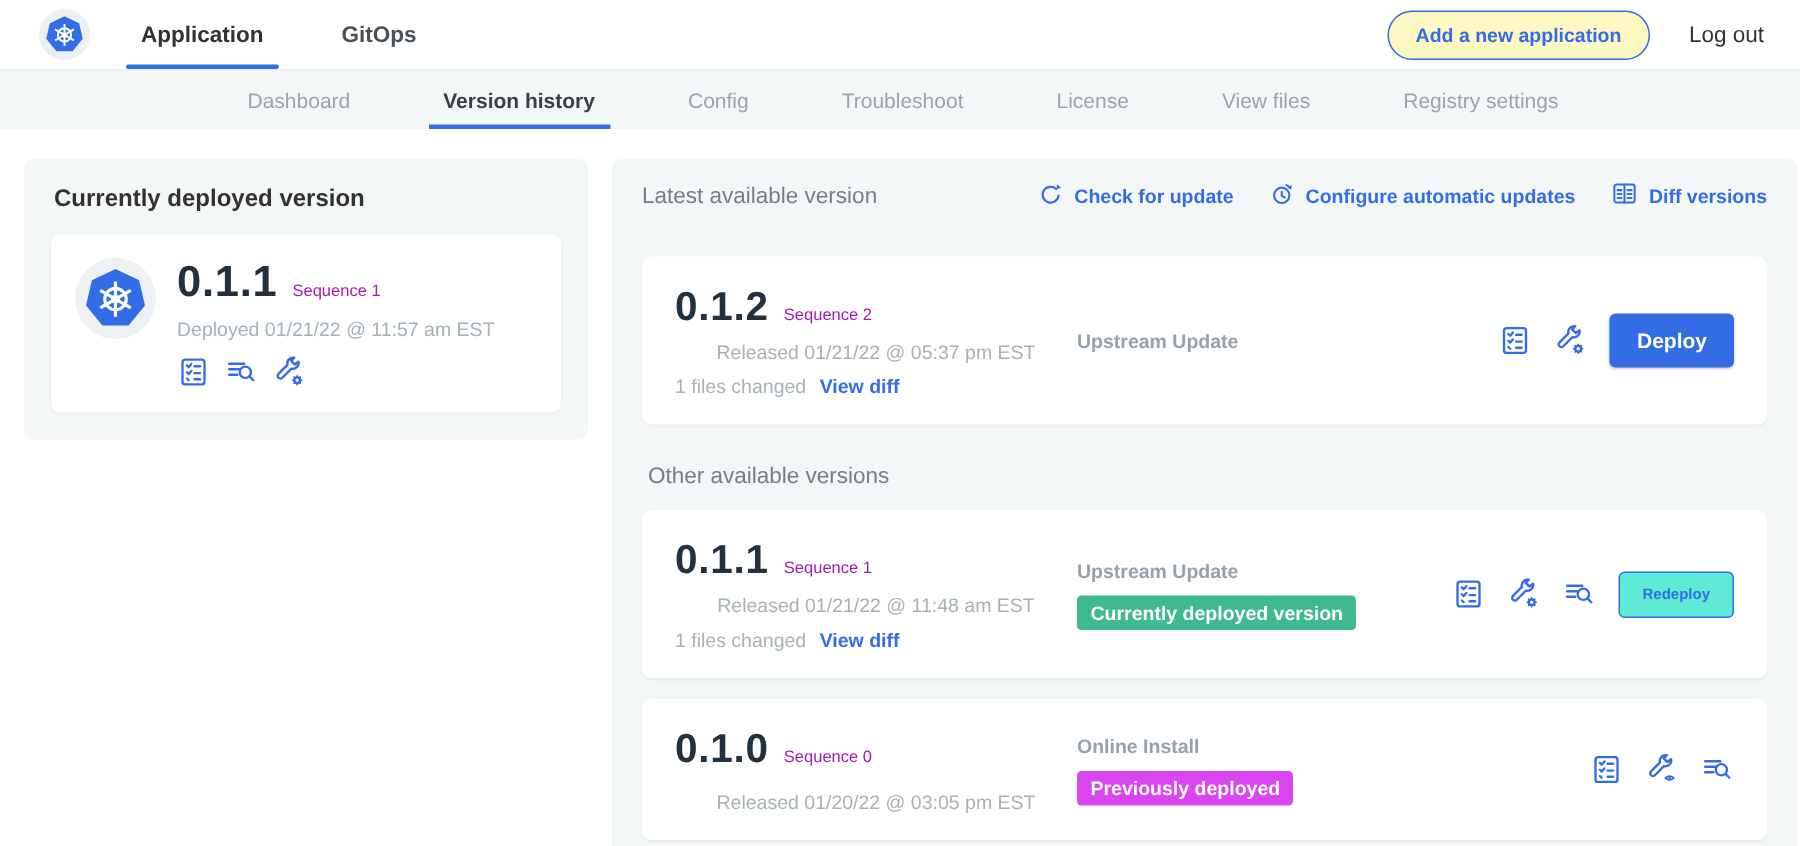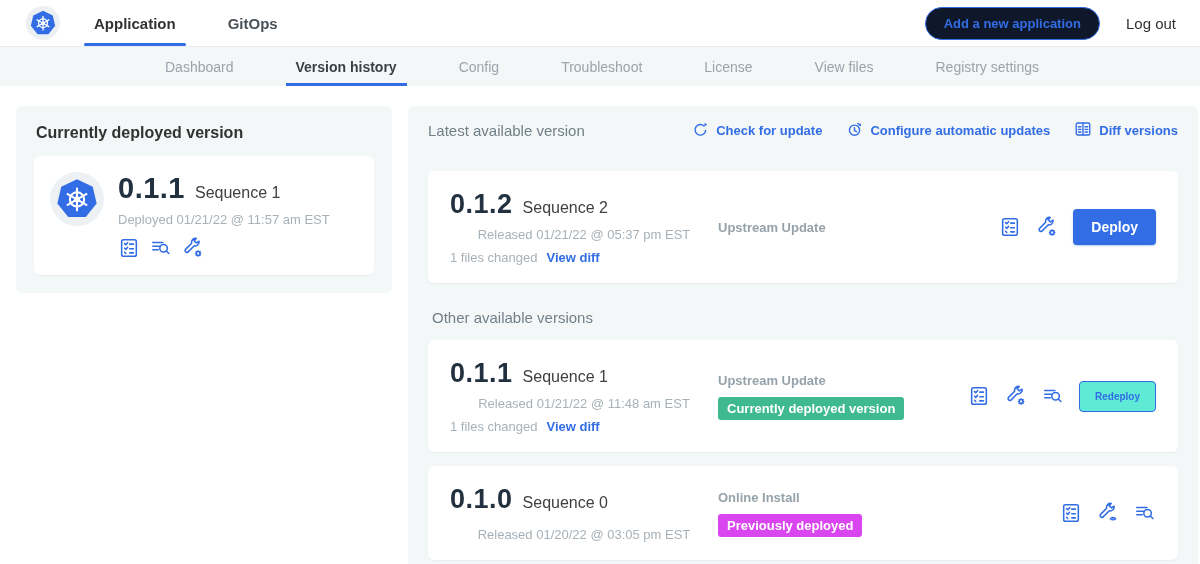--- a/index.html
+++ b/index.html
@@ -10,21 +10,21 @@
   .header { height:46px; display:flex; align-items:center; padding:0 24px 0 26px; background:#fff; }
   .logo-avatar { width:34px; height:34px; border-radius:50%; background:#edf0f2;
     display:flex; align-items:center; justify-content:center; }
   .header-tabs { display:flex; height:46px; margin-left:30px; }
   .header-tab { position:relative; display:flex; align-items:center; padding:0 4px; margin-right:44px;
     font-size:15px; font-weight:700; color:#4a5157; cursor:pointer; }
   .header-tab.active { color:#323232; }
   .header-tab.active::after { content:""; position:absolute; left:-6px; right:-6px; bottom:0;
     height:3px; background:#326de6; border-radius:2px; }
   .header-right { margin-left:auto; display:flex; align-items:center; gap:26px; }
-  .pill-btn { border:1px solid #326de6; color:#326de6; background:#0f172a; border-radius:17px;
+  .pill-btn { border:1px solid #326de6; color:#326de6; background:#fef9c3; border-radius:17px;
     padding:8px 18px; font-size:13px; font-weight:700; cursor:pointer; font-family:inherit; }
   .logout { font-size:15px; color:#323232; cursor:pointer; }
 
   
   .subnav { height:40px; background:#f4f7f8; border-top:1px solid #e9edef;
     display:flex; align-items:stretch; padding-left:165px; }
   .subnav-tab { position:relative; display:flex; align-items:center; margin-right:62px;
     font-size:14px; color:#9ba4ab; cursor:pointer; white-space:nowrap; }
   .subnav-tab.active { color:#383f45; font-weight:700; }
   .subnav-tab.active::after { content:""; position:absolute; left:-10px; right:-10px; bottom:0;
@@ -35,21 +35,21 @@
   .panel { background:#f4f7f8; border-radius:6px; }
 
   .left-panel { width:376px; padding:16px 18px 18px 18px; flex:none; }
   .left-title { font-size:16px; font-weight:700; color:#323232; margin:2px 0 14px 2px; }
   .deployed-card { background:#fff; border-radius:6px; box-shadow:0 1px 2px rgba(50,60,70,.06);
     padding:16px; display:flex; gap:14px; }
   .k8s-avatar { width:54px; height:54px; border-radius:50%; background:#eef1f4; flex:none;
     display:flex; align-items:center; justify-content:center; }
   .version-line { display:flex; align-items:baseline; gap:10px; }
   .version-num { font-size:27px; font-weight:800; color:#22313f; letter-spacing:.5px; }
-  .seq { font-size:16px; color:#404040; }
+  .seq { font-size:11px; color:#a21caf; }
   .meta { font-size:13px; color:#a7b1b8; margin-top:7px; }
   .icon-row { display:flex; align-items:center; gap:10px; margin-top:10px; color:#326de6; }
   .icon-btn { cursor:pointer; color:#326de6; display:inline-flex; }
   .icon-btn svg { display:block; }
 
   .right-panel { flex:1; padding:14px 20px 18px 20px; }
   .rp-header { display:flex; align-items:center; justify-content:space-between; margin-bottom:30px; }
   .rp-title { font-size:15px; font-weight:500; color:#717f88; }
   .rp-actions { display:flex; align-items:center; gap:24px; }
   .rp-action { display:flex; align-items:center; gap:7px; color:#326de6;

